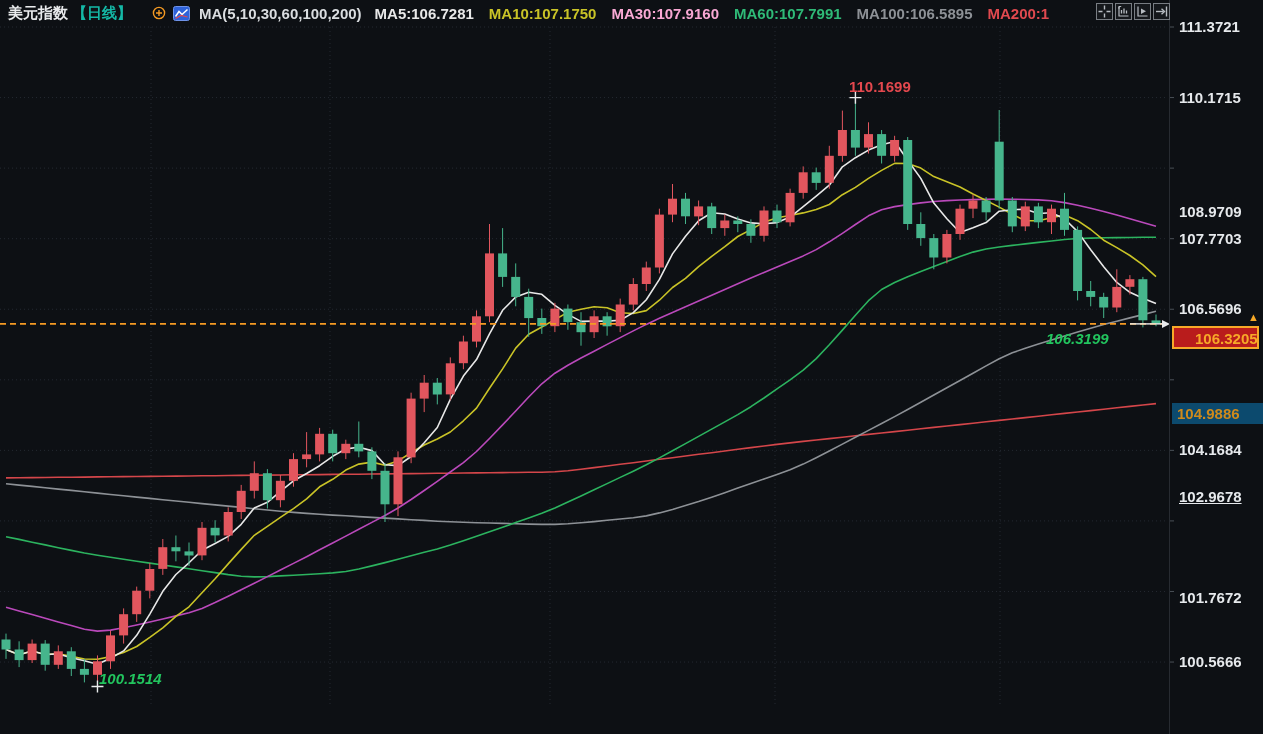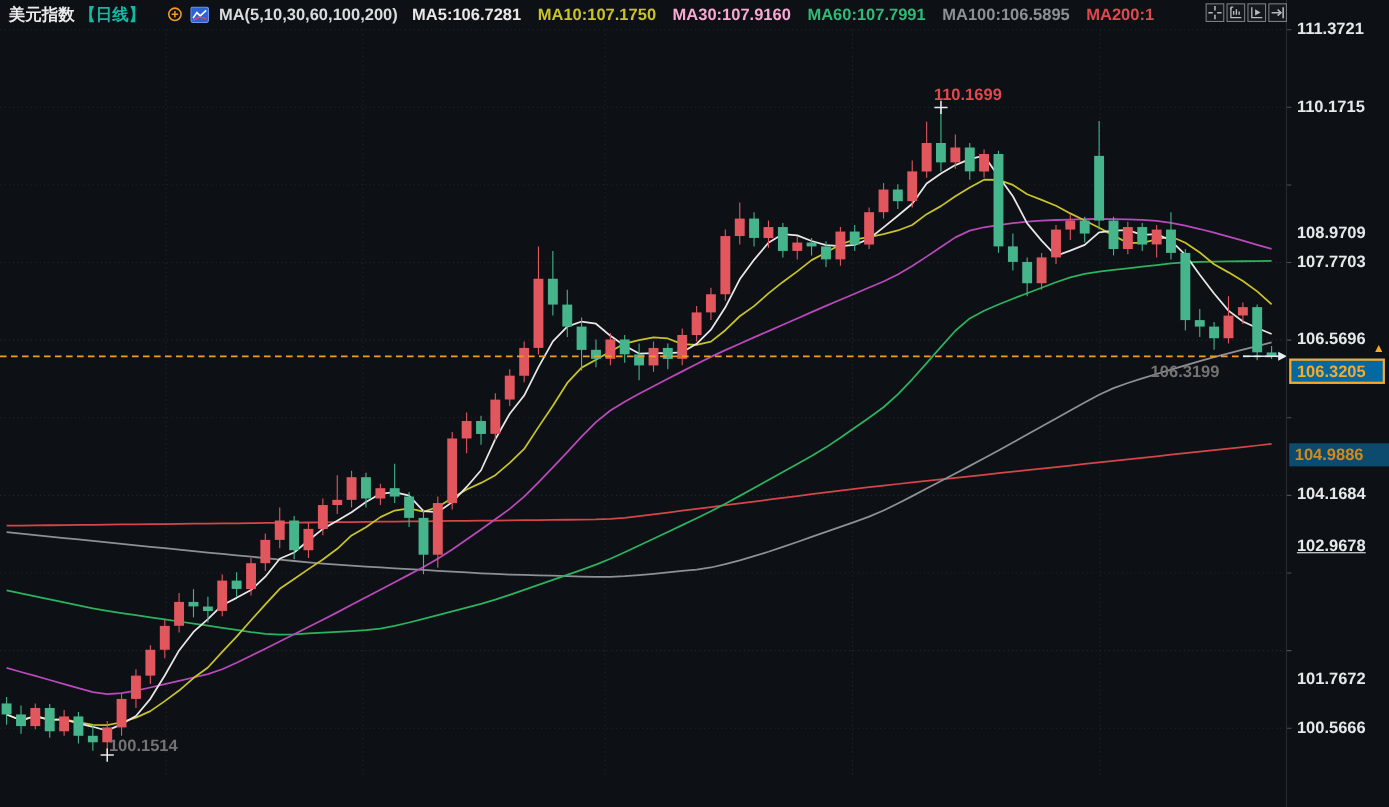--- a/index.html
+++ b/index.html
@@ -20,30 +20,30 @@
   
   .tools{position:absolute;top:3px;left:1096px;display:flex;gap:2px;z-index:6;}
   .tool{width:17px;height:17px;border:1px solid #787d83;background:#15181c;
         box-sizing:border-box;display:flex;align-items:center;justify-content:center;}
   
   .axis{position:absolute;top:0;left:1169px;width:94px;height:734px;
         border-left:1px solid #272b31;z-index:4;}
   .axis-label{position:absolute;left:9px;color:#e6e9ec;font-size:15px;font-weight:700;
               height:18px;line-height:18px;}
   .tagbox{position:absolute;left:2px;width:87px;height:23px;line-height:22px;
-          border:2px solid #f7a928;background:#0369a1;color:#f7a928;font-size:15px;
-          font-weight:700;padding-left:5px;box-sizing:border-box;z-index:6;}
+          border:2px solid #f7a928;background:#b91c1c;color:#f7a928;font-size:15px;
+          font-weight:700;padding-left:21px;box-sizing:border-box;z-index:6;}
   .tagflat{position:absolute;left:2px;width:91px;height:21px;line-height:21px;
            background:#0c4a6e;color:#cf8a1b;font-size:15px;font-weight:700;
            padding-left:5px;box-sizing:border-box;z-index:5;}
   .tag-arrow{position:absolute;left:78px;color:#f7a928;font-size:11px;z-index:7;line-height:10px;}
   
   .anno{position:absolute;font-size:15px;font-weight:700;z-index:4;}
   .anno.red{color:#e4484e;}
-  .anno.green{color:#737373;}
+  .anno.green{color:#22c55e;font-style:italic;}
 </style>
 </head>
 <body>
 
 <div id="stage">
 
   <svg id="plot" width="1263" height="734" viewBox="0 0 1263 734">
       <line x1="0" y1="27" x2="1168" y2="27" stroke="#242931" stroke-width="1" stroke-dasharray="1 3"></line>
       <line x1="1169" y1="27" x2="1174" y2="27" stroke="#4a5057" stroke-width="1"></line>
       <line x1="0" y1="97.56" x2="1168" y2="97.56" stroke="#242931" stroke-width="1" stroke-dasharray="1 3"></line>
@@ -320,20 +320,20 @@
     <div class="tagbox" id="cur-tag" style="top: 326px;">106.3205</div>
     <div class="tagflat" id="ma200-tag" style="top: 403px;">104.9886</div>
   <div class="axis-label" style="top: 18px;">111.3721</div>
       <div class="axis-label" style="top: 88.56px;">110.1715</div>
       <div class="axis-label" style="top: 159.12px; margin-top: 44px;">108.9709</div>
       <div class="axis-label" style="top: 229.68px;">107.7703</div>
       <div class="axis-label" style="top: 300.24px;">106.5696</div>
       <div class="axis-label" style="top: 379px; margin-top: 24px;">105.3690</div>
       <div class="axis-label" style="top: 441.36px;">104.1684</div>
       <div class="axis-label" style="top: 488px; text-decoration: underline;">102.9678</div>
-      <div class="axis-label" style="top: 609px; text-align: center;">101.7672</div>
+      <div class="axis-label" style="top: 589px; text-align: center;">101.7672</div>
       <div class="axis-label" style="top: 653.04px;">100.5666</div>
     </div>
 
   <div class="anno red" id="anno-high" style="left: 849px; top: 78px;">110.1699</div>
   <div class="anno green" id="anno-low" style="left: 99px; top: 670px;">100.1514</div>
   <div class="anno green" id="anno-last" style="left: 1046px; top: 330px;">106.3199</div>
 </div>
 
 </body></html>

